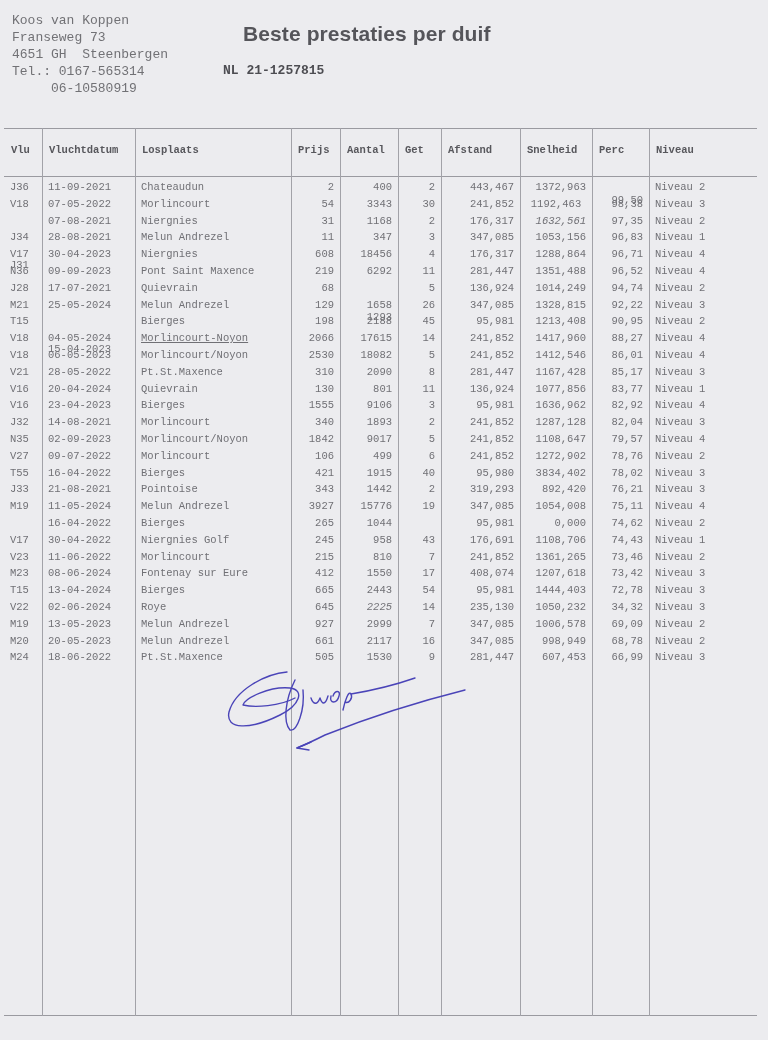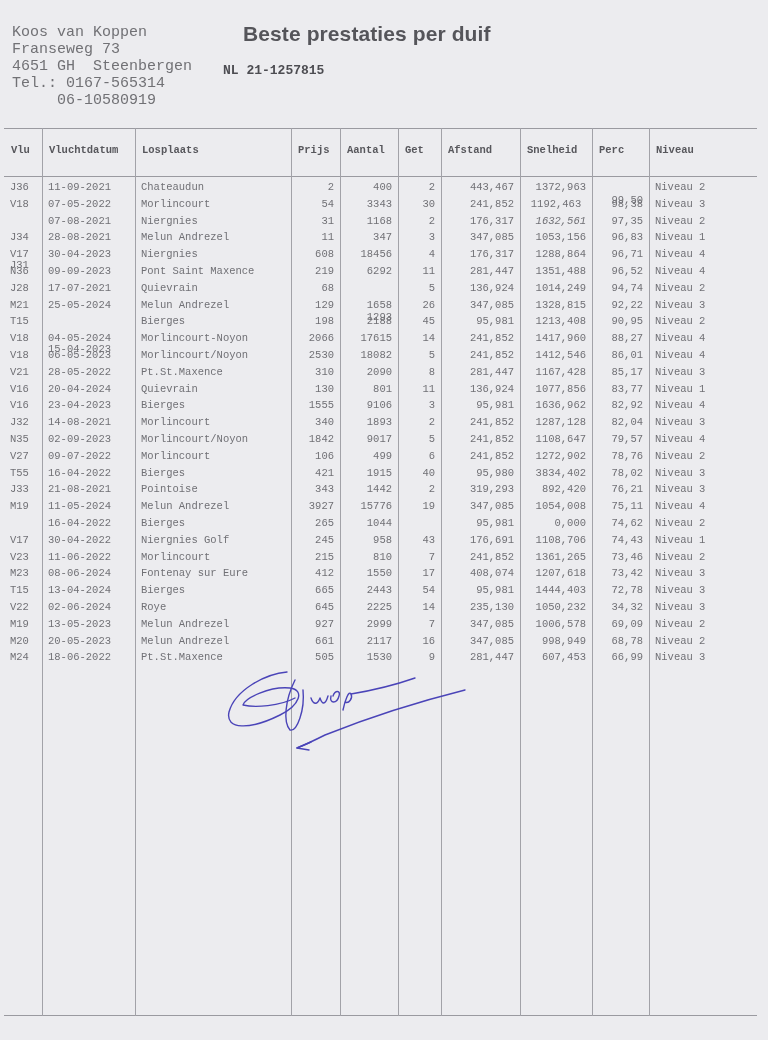--- a/index.html
+++ b/index.html
@@ -2,21 +2,21 @@
 <html><head>
 <meta charset="utf-8">
 <style>
   html, body { margin: 0; padding: 0; }
   body {
     width: 768px; height: 1040px; position: relative; overflow: hidden;
     background: #ececef;
     font-family: "Liberation Mono", "DejaVu Sans Mono", monospace;
     color: #6a6a6e;
   }
-  .addr { position: absolute; left: 12px; top: 24px; font-size: 15px; line-height: 17px; color: #717175; }
+  .addr { position: absolute; left: 12px; top: 12px; font-size: 13px; line-height: 17px; color: #717175; }
   .addr div { white-space: pre; }
   .title {
     position: absolute; left: 243px; top: 22px;
     font-family: "Liberation Sans", "DejaVu Sans", sans-serif;
     font-weight: bold; font-size: 21px; color: #55555a; letter-spacing: 0.1px;
   }
   .ring {
     position: absolute; left: 223px; top: 63px;
     font-family: "Liberation Mono", monospace; font-weight: bold; font-size: 13px; color: #4d4d52;
   }
@@ -182,21 +182,21 @@
         <div class="cell r" style="left: 342px; width: 46px;">2188</div>
         <div class="cell r" style="left: 400px; width: 31px;">45</div>
         <div class="cell r" style="left: 443px; width: 67px;">95,981</div>
         <div class="cell r" style="left: 522px; width: 60px;">1213,408</div>
         <div class="cell r" style="left: 594px; width: 45px;">90,95</div>
         <div class="cell l" style="left: 651px; width: 96px;">Niveau 2</div>
       </div>
       <div class="row">
         <div class="cell l" style="left: 6px; width: 26px;">V18</div>
         <div class="cell l" style="left: 44px; width: 81px;">04-05-2024</div>
-        <div class="cell l" style="left: 137px; width: 144px;">Morlincourt-Noyon</div>
+        <div class="cell l" style="left: 137px; width: 144px; text-decoration: underline;">Morlincourt-Noyon</div>
         <div class="cell r" style="left: 293px; width: 37px;">2066</div>
         <div class="cell r" style="left: 342px; width: 46px;">17615</div>
         <div class="cell r" style="left: 400px; width: 31px;">14</div>
         <div class="cell r" style="left: 443px; width: 67px;">241,852</div>
         <div class="cell r" style="left: 522px; width: 60px;">1417,960</div>
         <div class="cell r" style="left: 594px; width: 45px;">88,27</div>
         <div class="cell l" style="left: 651px; width: 96px;">Niveau 4</div>
       </div>
       <div class="row">
         <div class="cell l" style="left: 6px; width: 26px;">V18</div>
@@ -376,21 +376,21 @@
         <div class="cell r" style="left: 443px; width: 67px;">95,981</div>
         <div class="cell r" style="left: 522px; width: 60px;">1444,403</div>
         <div class="cell r" style="left: 594px; width: 45px;">72,78</div>
         <div class="cell l" style="left: 651px; width: 96px;">Niveau 3</div>
       </div>
       <div class="row">
         <div class="cell l" style="left: 6px; width: 26px;">V22</div>
         <div class="cell l" style="left: 44px; width: 81px;">02-06-2024</div>
         <div class="cell l" style="left: 137px; width: 144px;">Roye</div>
         <div class="cell r" style="left: 293px; width: 37px;">645</div>
-        <div class="cell r" style="left: 342px; width: 46px;">2225</div>
+        <div class="cell r" style="left: 342px; width: 46px; font-style: italic;">2225</div>
         <div class="cell r" style="left: 400px; width: 31px;">14</div>
         <div class="cell r" style="left: 443px; width: 67px;">235,130</div>
         <div class="cell r" style="left: 522px; width: 60px;">1050,232</div>
         <div class="cell r" style="left: 594px; width: 45px;">34,32</div>
         <div class="cell l" style="left: 651px; width: 96px;">Niveau 3</div>
       </div>
       <div class="row">
         <div class="cell l" style="left: 6px; width: 26px;">M19</div>
         <div class="cell l" style="left: 44px; width: 81px;">13-05-2023</div>
         <div class="cell l" style="left: 137px; width: 144px;">Melun Andrezel</div>

